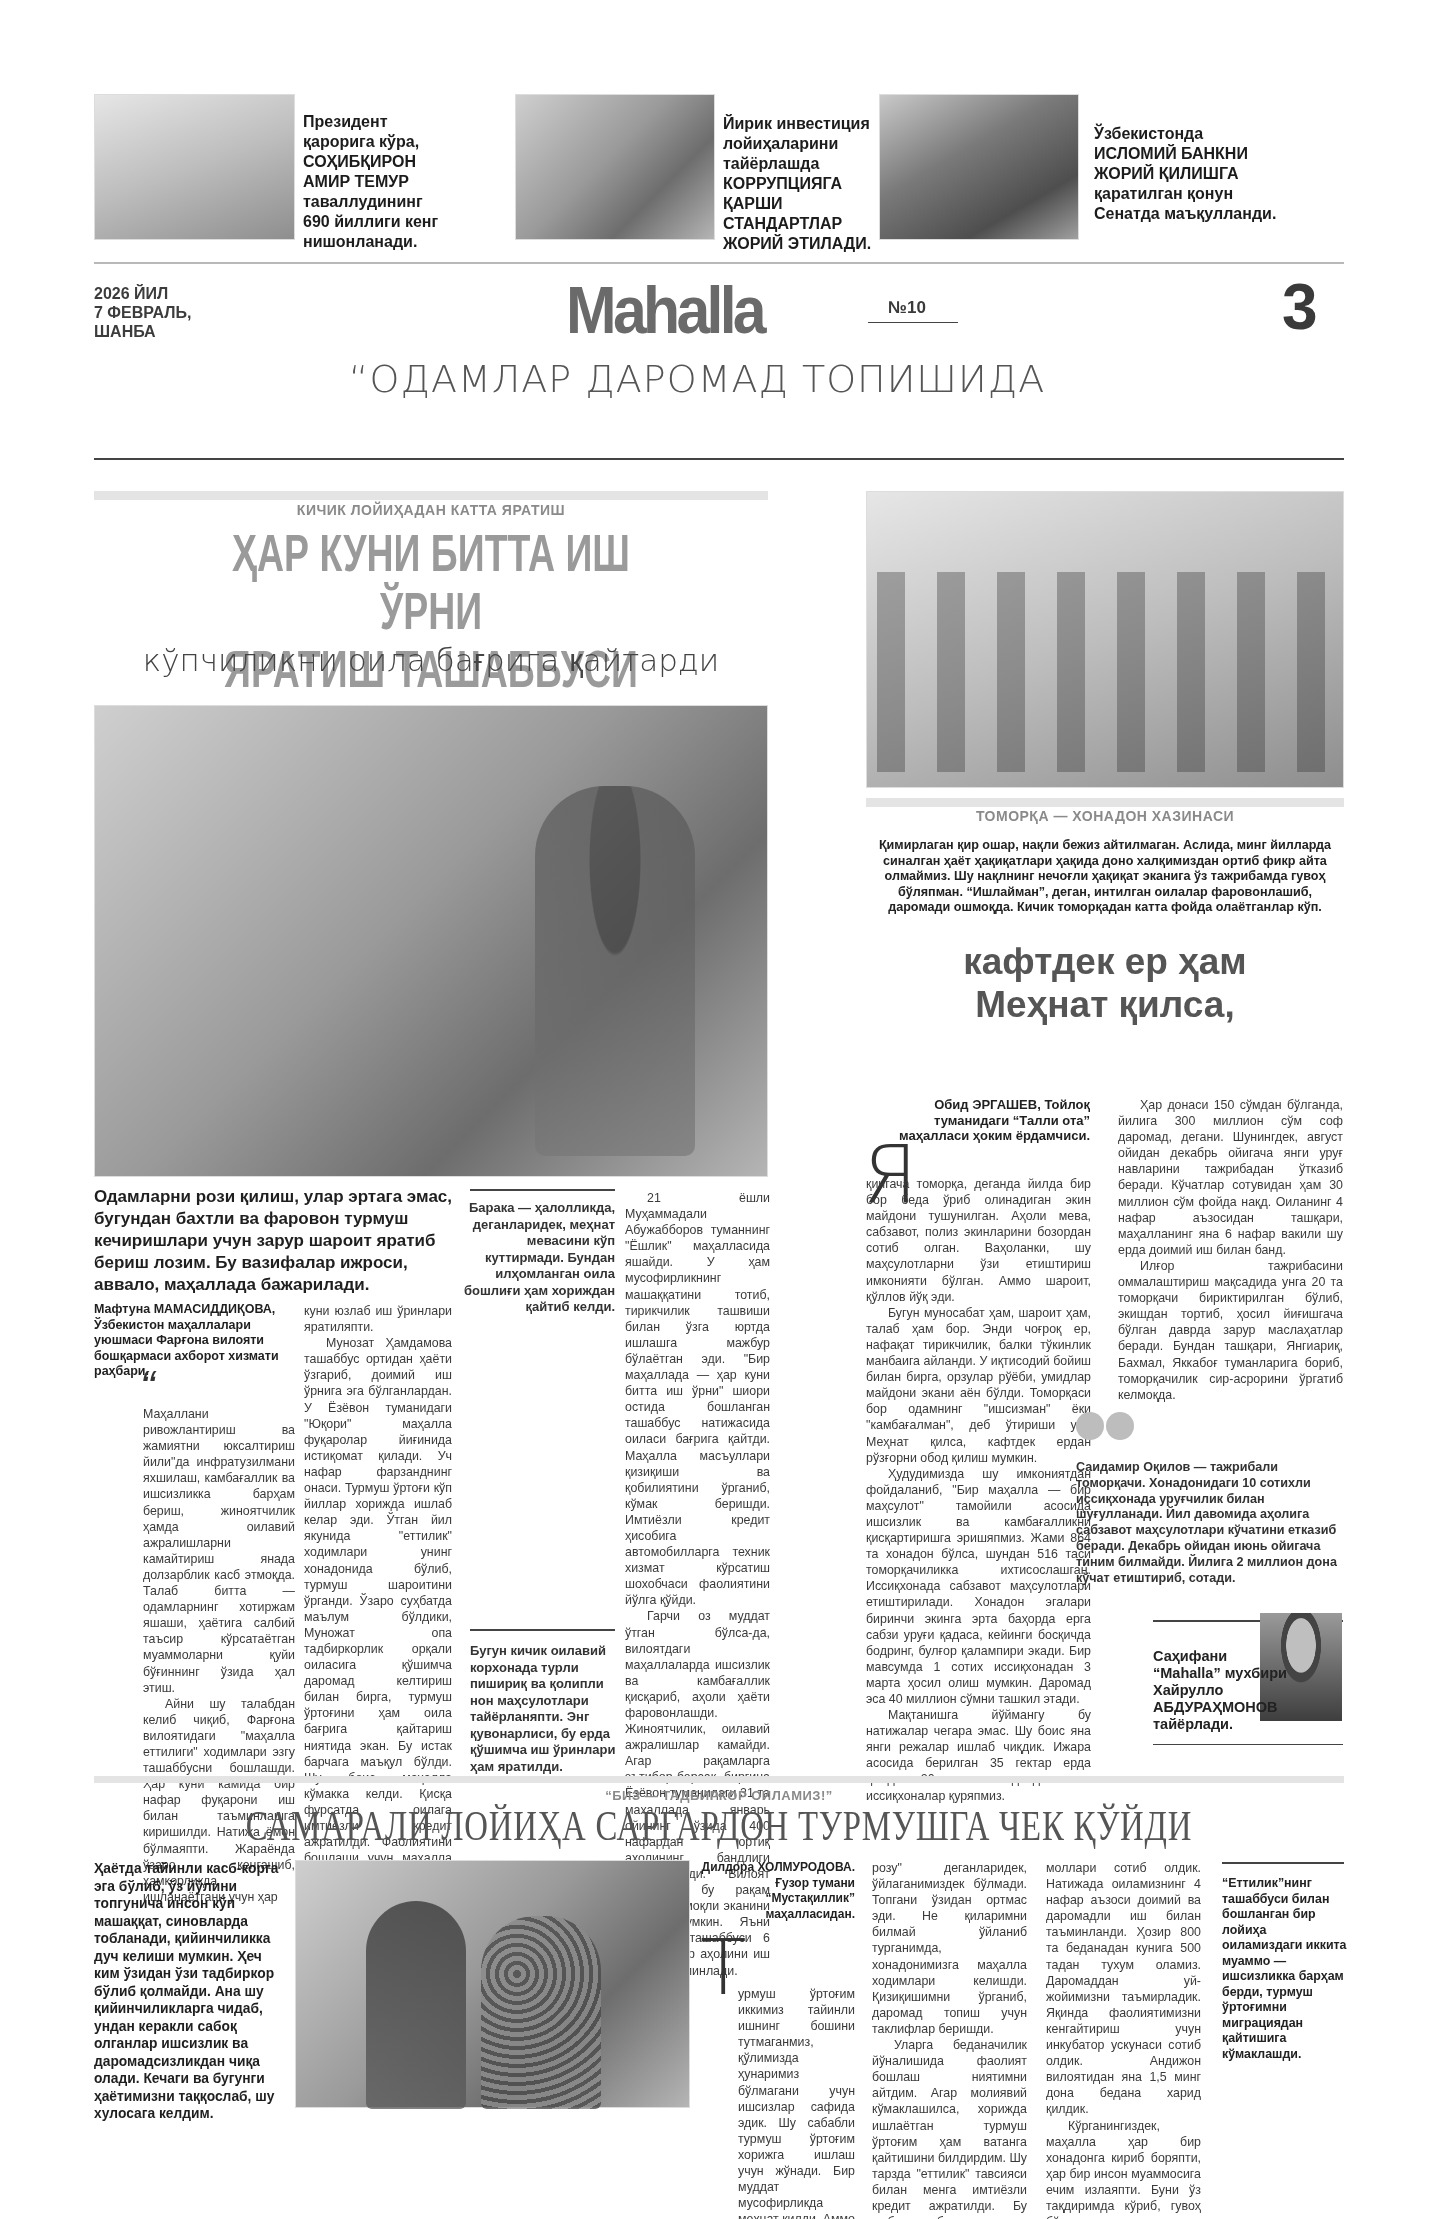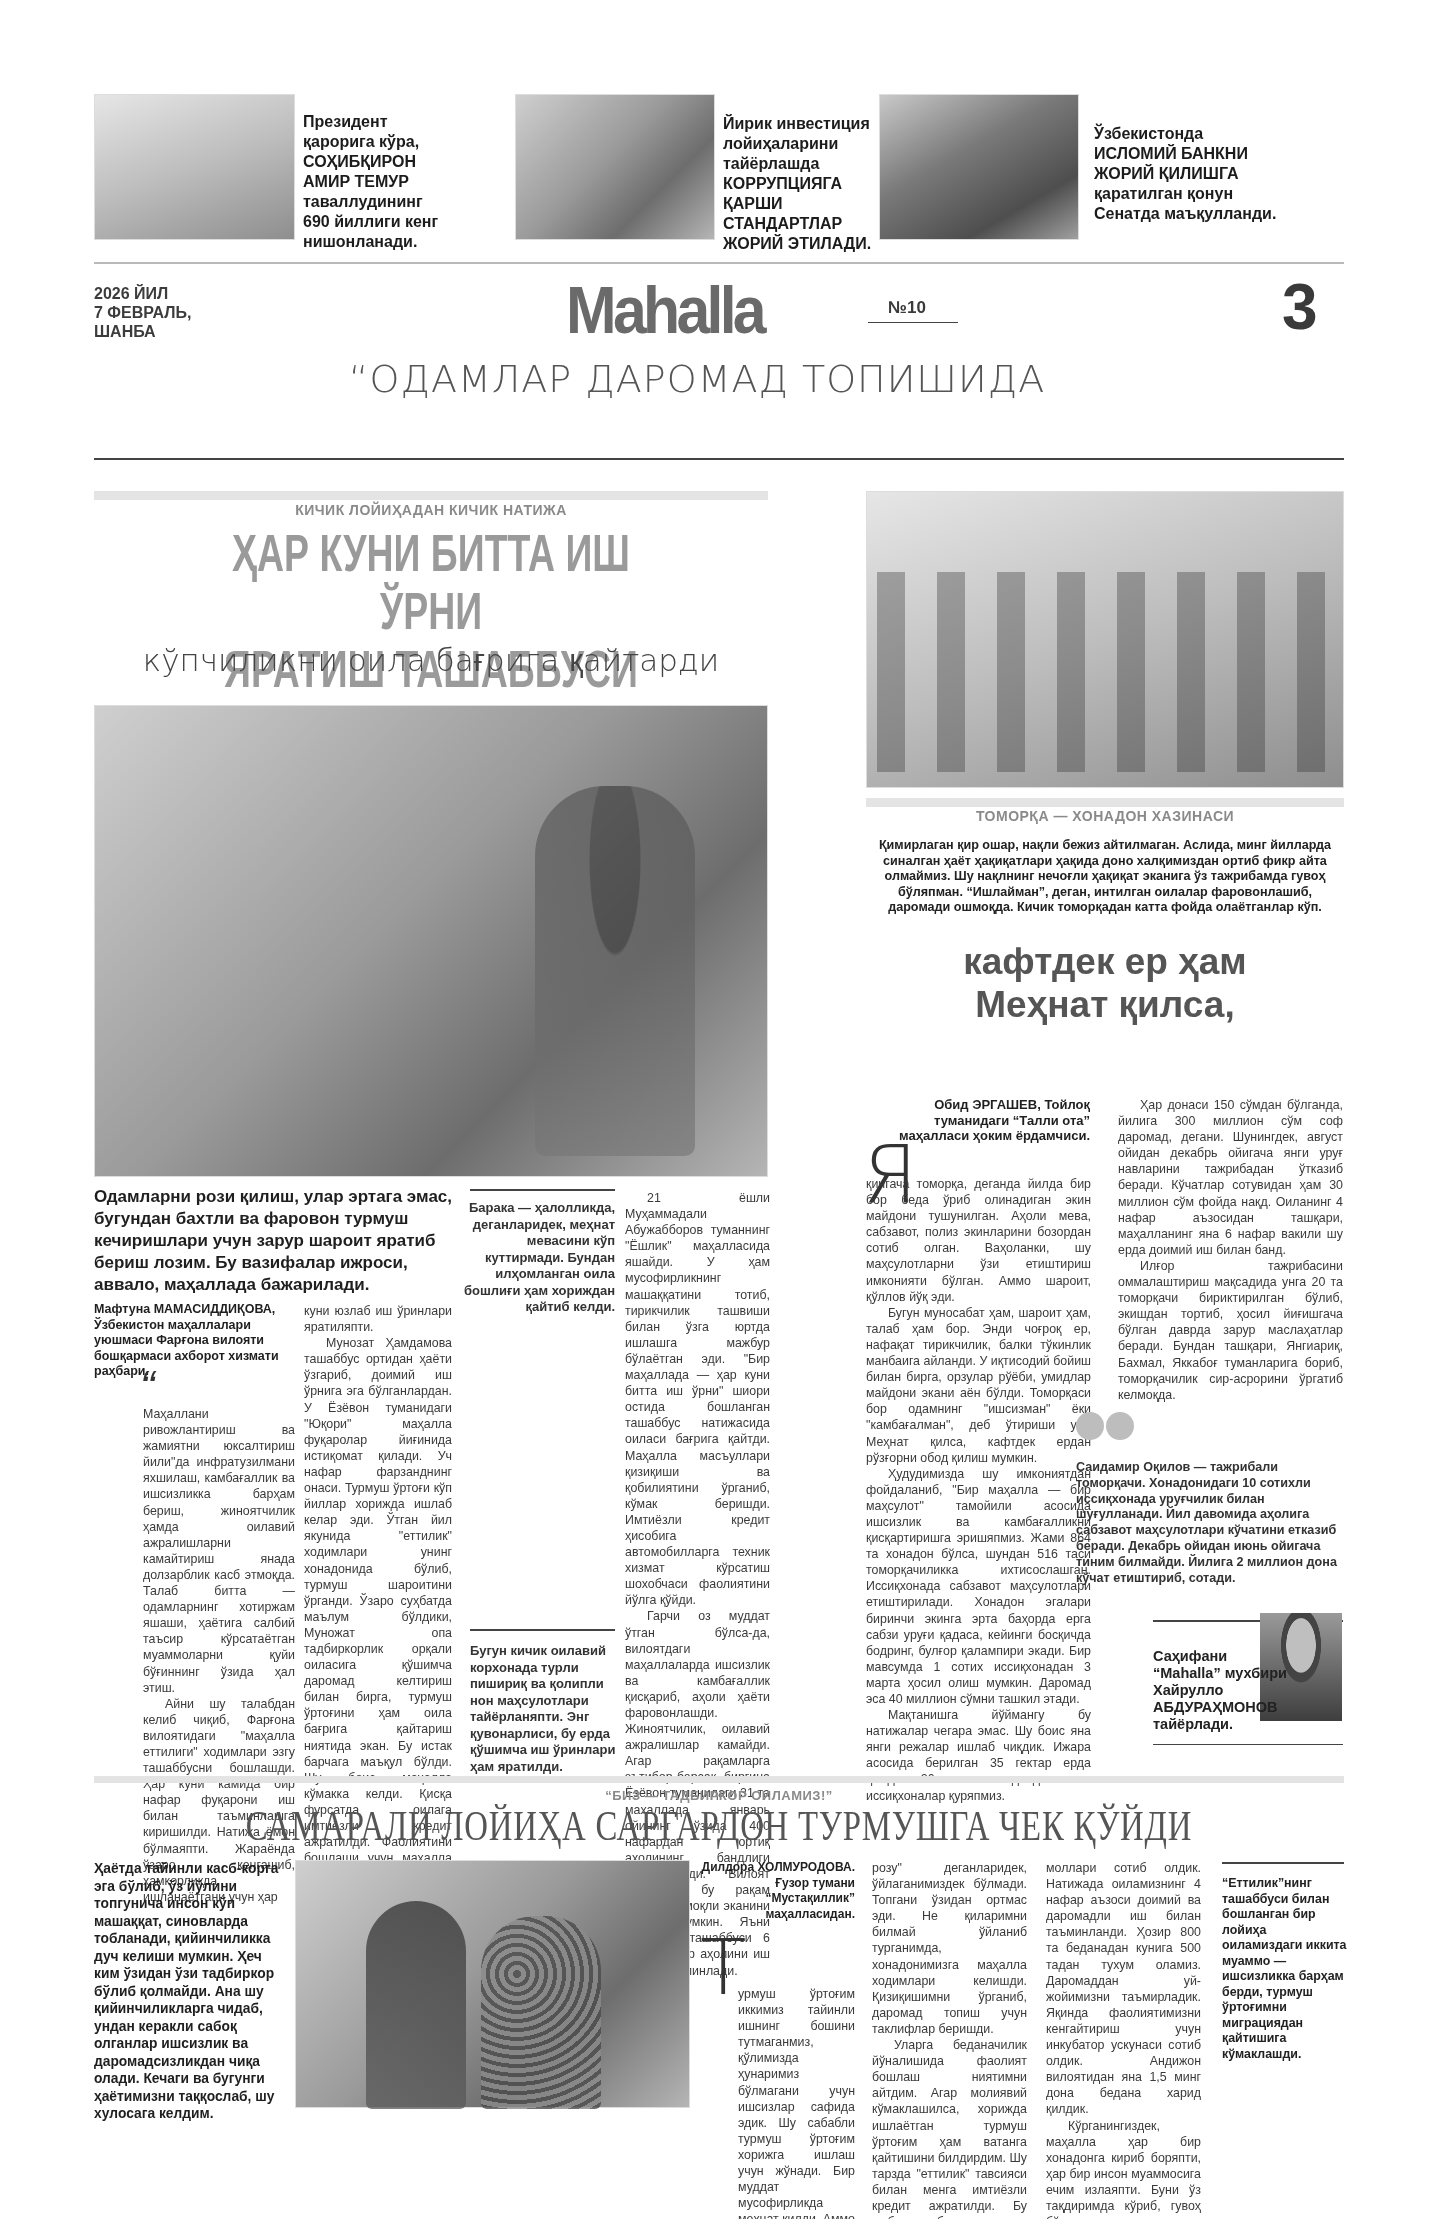--- a/index.html
+++ b/index.html
@@ -45,21 +45,21 @@
 <div class="abs" style="left:888px;top:298px;font-weight:bold;font-size:17px;color:#3a3a3a;">№10</div>
 <div class="rule dark" style="left:868px;top:322px;width:90px;height:1px;"></div>
 <div class="abs" style="left:1282px;top:270px;font-weight:bold;font-size:64px;color:#3a3a3a;">3</div>
 
 <div class="abs" style="left:0;top:356px;width:1394px;text-align:center;font-family:'DejaVu Sans',sans-serif;font-weight:200;font-size:38px;line-height:46px;color:#555;letter-spacing:1px;">
   <div>“ОДАМЛАР ДАРОМАД ТОПИШИДА</div>
 </div>
 <div class="rule dark" style="left:94px;top:458px;width:1250px;"></div>
 
 <div class="rule band" style="left:94px;top:491px;width:674px;"></div>
-<div class="abs kicker" style="left:94px;top:502px;width:674px;">КИЧИК ЛОЙИҲАДАН КИЧИК НАТИЖА</div>
+<div class="abs kicker" style="left:94px;top:502px;width:674px;">КИЧИК ЛОЙИҲАДАН КАТТА ЯРАТИШ</div>
 <div class="abs" style="left:94px;top:524px;width:674px;text-align:center;font-weight:bold;font-size:52px;line-height:58px;color:#9a9a9a;">
   <div style="transform:scaleX(0.72);">ҲАР КУНИ БИТТА ИШ ЎРНИ</div>
   <div style="transform:scaleX(0.72);">ЯРАТИШ ТАШАББУСИ</div>
 </div>
 <div class="abs" style="left:94px;top:642px;width:674px;text-align:center;font-family:'DejaVu Sans',sans-serif;font-weight:200;font-size:31px;color:#444;">кўпчиликни оила бағрига қайтарди</div>
 
 <div class="abs photo" style="left:94px;top:705px;width:674px;height:472px;">
   <div class="abs" style="left:440px;top:80px;width:160px;height:370px;background:radial-gradient(ellipse at 50% 20%, #3d3d3d 0 22%, transparent 23%), linear-gradient(#555,#777);border-radius:70px 70px 10px 10px;opacity:.65;"></div>
 </div>
 

